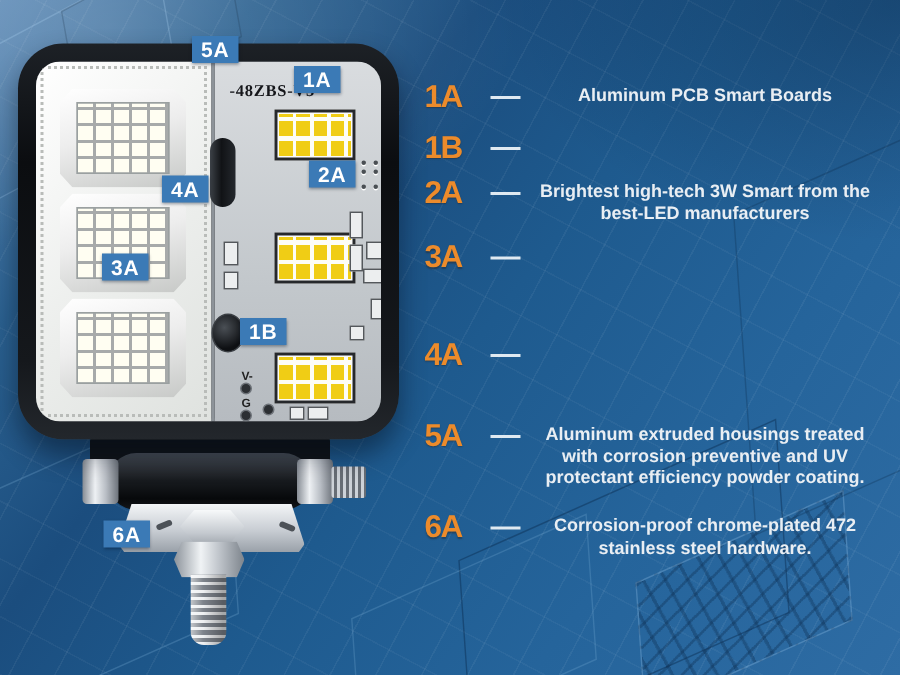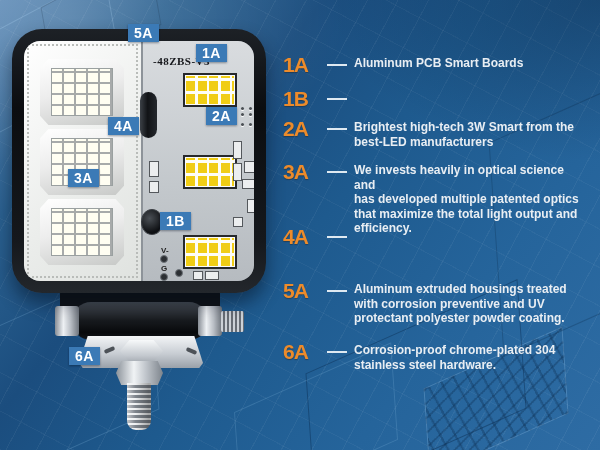--- a/index.html
+++ b/index.html
@@ -92,21 +92,21 @@
   .b5a{left:128px;top:24px}.b1a{left:196px;top:44px}.b4a{left:108px;top:117px}
   .b2a{left:206px;top:107px}.b3a{left:68px;top:169px}.b1b{left:160px;top:212px}.b6a{left:69px;top:347px}
 
   
   .callout{position:absolute;left:283px;display:flex;align-items:flex-start;}
   .tag{width:37px;flex:0 0 37px;color:#ec8b2b;font-weight:bold;font-size:21px;line-height:19px;
     letter-spacing:-1px;text-shadow:0 1px 1px rgba(40,20,0,.35);}
   .dash{width:34px;flex:0 0 34px;height:19px;display:flex;align-items:center;justify-content:center;}
   .dash::before{content:'';width:20px;height:2px;background:#dfe9f1;}
   .desc{margin:1px 0 0 0;width:232px;color:#e9eef3;font-weight:bold;font-size:12px;
-    line-height:14.6px;white-space:pre-line;}
+    line-height:14.6px;white-space:pre-line;text-align:center;}
   .r1a{top:55px}.r1b{top:89px}.r2a{top:119px}.r3a{top:162px}.r4a{top:227px}.r5a{top:281px}.r6a{top:342px}
 </style>
 </head>
 <body>
 
 <div class="stage">
 
   <div class="bg">
     <div class="bp bp1"></div>
     <div class="bp bp2"></div>
@@ -208,41 +208,37 @@
     <div class="callout r2a">
       <span class="tag">2A</span>
       <span class="dash"></span>
       <p class="desc">Brightest high-tech 3W Smart from the
 best-LED manufacturers</p>
     </div>
 
     <div class="callout r3a">
       <span class="tag">3A</span>
       <span class="dash"></span>
-      <p class="desc">We invests heavily in optical science and
-has developed multiple patented optics
-that maximize the total light output and
-efficiency.</p>
     </div>
 
     <div class="callout r4a">
       <span class="tag">4A</span>
       <span class="dash"></span>
     </div>
 
     <div class="callout r5a">
       <span class="tag">5A</span>
       <span class="dash"></span>
       <p class="desc">Aluminum extruded housings treated
 with corrosion preventive and UV
-protectant polyester powder coating.</p>
+protectant efficiency powder coating.</p>
     </div>
 
     <div class="callout r6a">
       <span class="tag">6A</span>
       <span class="dash"></span>
-      <p class="desc">Corrosion-proof chrome-plated 304
+      <p class="desc">Corrosion-proof chrome-plated 472
 stainless steel hardware.</p>
     </div>
 
   </div>
 
 </div>
 
 </body></html>

